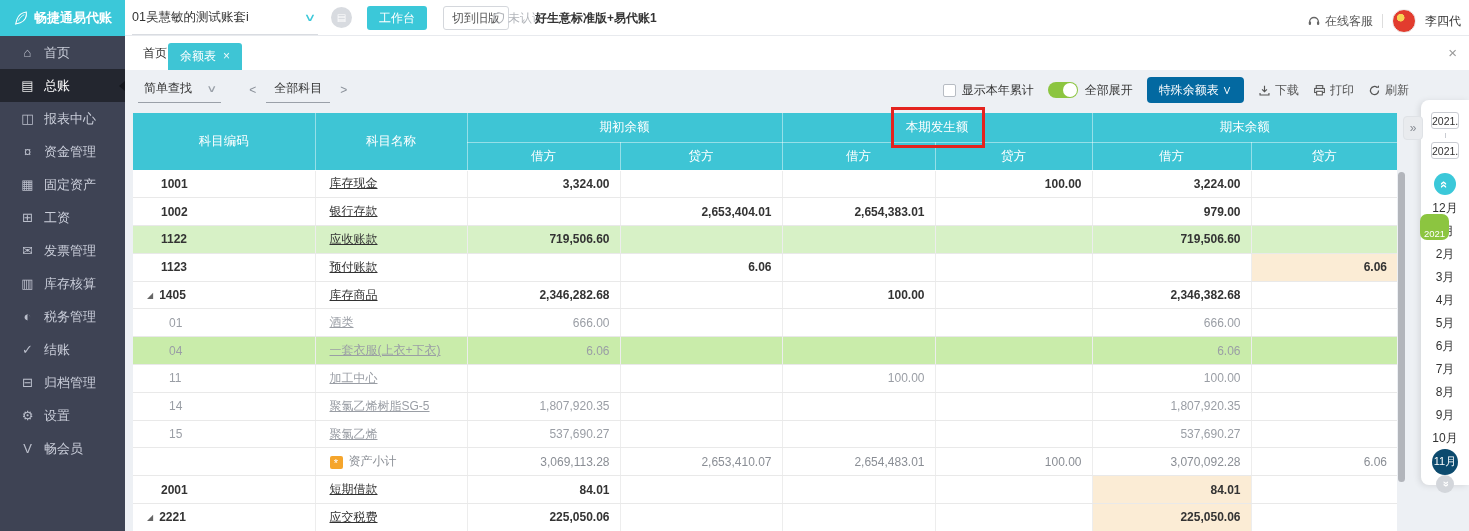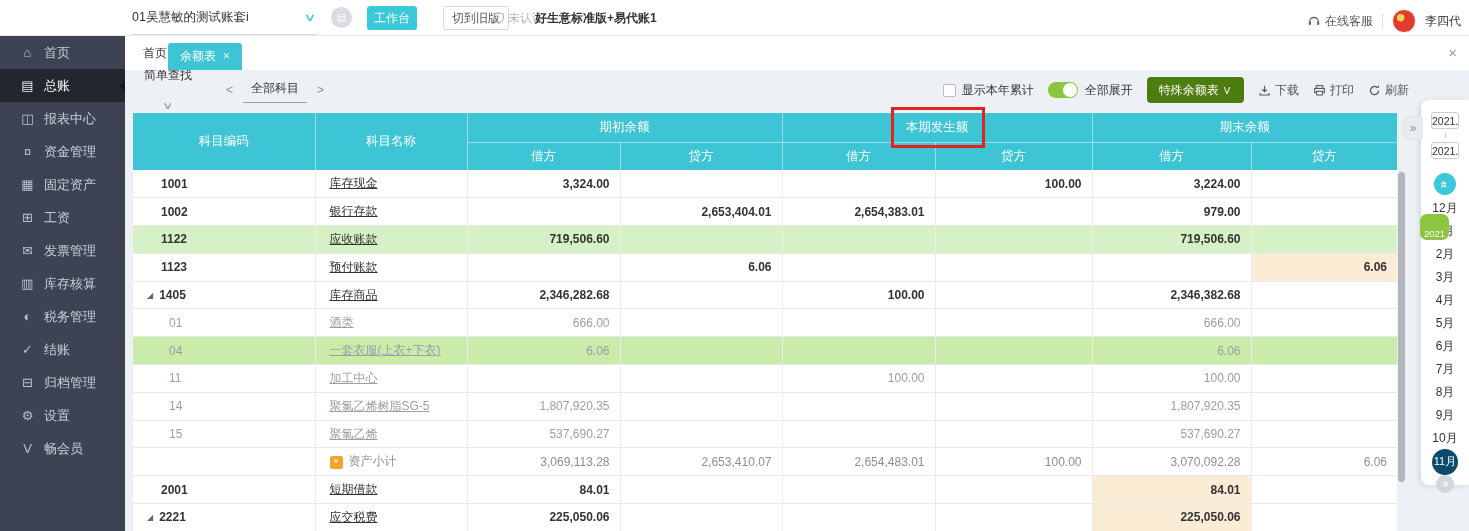--- a/index.html
+++ b/index.html
@@ -10,21 +10,21 @@
   .topbar { position:absolute; left:0; top:0; width:1469px; height:36px; background:#fff;
     border-bottom:1px solid #e8eaee; z-index:30; }
   .logo { position:absolute; left:0; top:0; width:125px; height:36px; background:#3BC8D9;
     color:#fff; display:flex; align-items:center; justify-content:center; gap:5px; font-size:13px; font-weight:bold; }
   .logo svg { width:16px; height:16px; }
   .acct { position:absolute; left:132px; top:0; width:186px; height:35px; display:flex;
     align-items:center; justify-content:space-between; border-bottom:1px solid #d9dce1; font-size:12.5px; cursor:pointer; }
   .acct .chev { color:#3BC8D9; font-size:11px; transform:scaleX(1.6); margin-right:4px; }
   .round-ico { position:absolute; left:331px; top:7px; width:21px; height:21px; border-radius:50%;
     background:#d8dbe0; color:#fff; display:flex; align-items:center; justify-content:center; font-size:10px; }
-  .btn-teal { position:absolute; left:367px; top:6px; width:50px; height:24px; background:#3BC8D9;
+  .btn-teal { position:absolute; left:367px; top:6px; width:60px; height:24px; background:#3BC8D9;
     color:#fff; border:none; border-radius:3px; font-size:12px; cursor:pointer; }
   .btn-old { position:absolute; left:443px; top:6px; height:24px; padding:0 8px; background:#fff;
     color:#555; border:1px solid #d4d7dc; border-radius:3px; font-size:12px; cursor:pointer; }
   .cert { position:absolute; left:493px; top:0; height:36px; display:flex; align-items:center; gap:3px; color:#b3b6bb; font-size:12px; }
   .cert svg { width:12px; height:12px; }
   .product { position:absolute; left:535px; top:0; height:36px; display:flex; align-items:center; color:#333; font-size:12px; font-weight:bold; }
   .top-right { position:absolute; right:8px; top:0; height:42px; display:flex; align-items:center; gap:9px; }
   .support { display:flex; align-items:center; gap:4px; color:#555; cursor:pointer; }
   .support svg { width:14px; height:14px; }
   .tr-divider { width:1px; height:14px; background:#ddd; }
@@ -46,32 +46,32 @@
   .tab-home { position:absolute; left:8px; top:0; height:34px; line-height:34px; padding:0 10px; color:#333; cursor:pointer; }
   .tab-active { position:absolute; left:43px; top:7px; height:27px; line-height:27px; padding:0 12px;
     background:#3EC5D5; color:#fff; border-radius:3px 3px 0 0; cursor:pointer; display:flex; align-items:center; gap:7px; }
   .tab-active .x { font-size:12px; opacity:.9; cursor:pointer; }
   .tabbar-close { position:absolute; right:12px; top:0; height:34px; line-height:34px; color:#999; font-size:15px; cursor:pointer; }
 
   
   .toolbar { position:absolute; left:125px; top:70px; width:1344px; height:40px; background:#edf0f4; }
   .tb-left { position:absolute; left:13px; top:0; height:40px; display:flex; align-items:center; }
   .search-mode { display:flex; align-items:center; gap:16px; border-bottom:1px solid #9aa0a8;
-    padding:3px 6px 5px 6px; cursor:pointer; color:#333;flex-direction:column; }
+    padding:3px 6px 5px 6px; cursor:pointer; color:#333; }
   .search-mode .chev { color:#9aa0a8; font-size:10px; transform:scaleX(1.5); }
   .subj-nav { display:flex; align-items:center; margin-left:28px; gap:10px; color:#555; }
   .subj-nav .arr { color:#8a9099; cursor:pointer; font-size:12px; }
   .subj-box { border-bottom:1px solid #9aa0a8; padding:3px 8px 5px 8px; cursor:pointer; color:#333; }
   .tb-right { position:absolute; right:60px; top:0; height:40px; display:flex; align-items:center; gap:14px; }
   .chk-wrap { display:flex; align-items:center; gap:6px; cursor:pointer; color:#333; }
   .chk { width:13px; height:13px; border:1px solid #b7bcc3; border-radius:2px; background:#fff; }
   .tgl-wrap { display:flex; align-items:center; gap:7px; cursor:pointer; }
   .tgl { width:30px; height:16px; border-radius:8px; background:#8CC540; position:relative; }
   .tgl::after { content:""; position:absolute; right:1px; top:1px; width:14px; height:14px; border-radius:50%; background:#fff; }
-  .btn-green { height:26px; padding:0 12px; background:#4d7c0f; color:#fff; border:none; border-radius:4px;
+  .btn-green { height:26px; padding:0 12px; background:#0369a1; color:#fff; border:none; border-radius:4px;
     font-size:12px; cursor:pointer; }
   .tb-act { display:flex; align-items:center; gap:4px; color:#555; cursor:pointer; }
   .tb-act svg { width:13px; height:13px; }
 
   
   .content { position:absolute; left:125px; top:110px; width:1344px; height:421px; background:#edf0f4; }
   .tblwrap { position:absolute; left:8px; top:3px; width:1264px; background:#fff; }
   table.bal { border-collapse:collapse; table-layout:fixed; width:1264px; }
   .bal thead th { background:#3EC5D5; color:#fff; font-weight:normal; font-size:12.5px;
     border-right:1px solid rgba(255,255,255,.45); border-bottom:1px solid rgba(255,255,255,.45); }
@@ -124,20 +124,27 @@
   .year-badge { position:absolute; left:-1px; top:-6px; background:#8CC540; color:#fff; font-size:9.5px;
     padding:13px 4px; height:13px; line-height:13px; border-radius:7px; }
   .pp-down { width:18px; height:18px; border-radius:50%; background:#d3d6db; color:#fff; margin:2px auto 0 auto;
     display:flex; align-items:center; justify-content:center; cursor:pointer; }
   .pp-down span { display:inline-block; transform:rotate(-90deg); font-size:11px; font-weight:bold; }
 </style>
 </head>
 <body>
 
 <div class="topbar">
+  <div class="logo">
+    <svg viewBox="0 0 24 24">
+        <path d="M20 3c-7 1-12 5-14 11l-2 7 7-2C18 17 21 10 20 3z" fill="none" stroke="#fff" stroke-width="1.6"></path>
+        <path d="M17 7c-4 2-7 5-9 9" stroke="#fff" stroke-width="1.2" fill="none"></path>
+      </svg>
+    <span>畅捷通易代账</span>
+  </div>
   <div class="acct">
     <span>01吴慧敏的测试账套i</span>
     <span class="chev">∨</span>
   </div>
   <div class="round-ico">▤</div>
   <button class="btn-teal">工作台</button>
   <button class="btn-old">切到旧版</button>
   <div class="cert">
     <svg viewBox="0 0 16 16">
         <path d="M8 1l6 2v4c0 4-2.7 6.5-6 8-3.3-1.5-6-4-6-8V3z" fill="none" stroke="#b3b6bb" stroke-width="1.4"></path>

